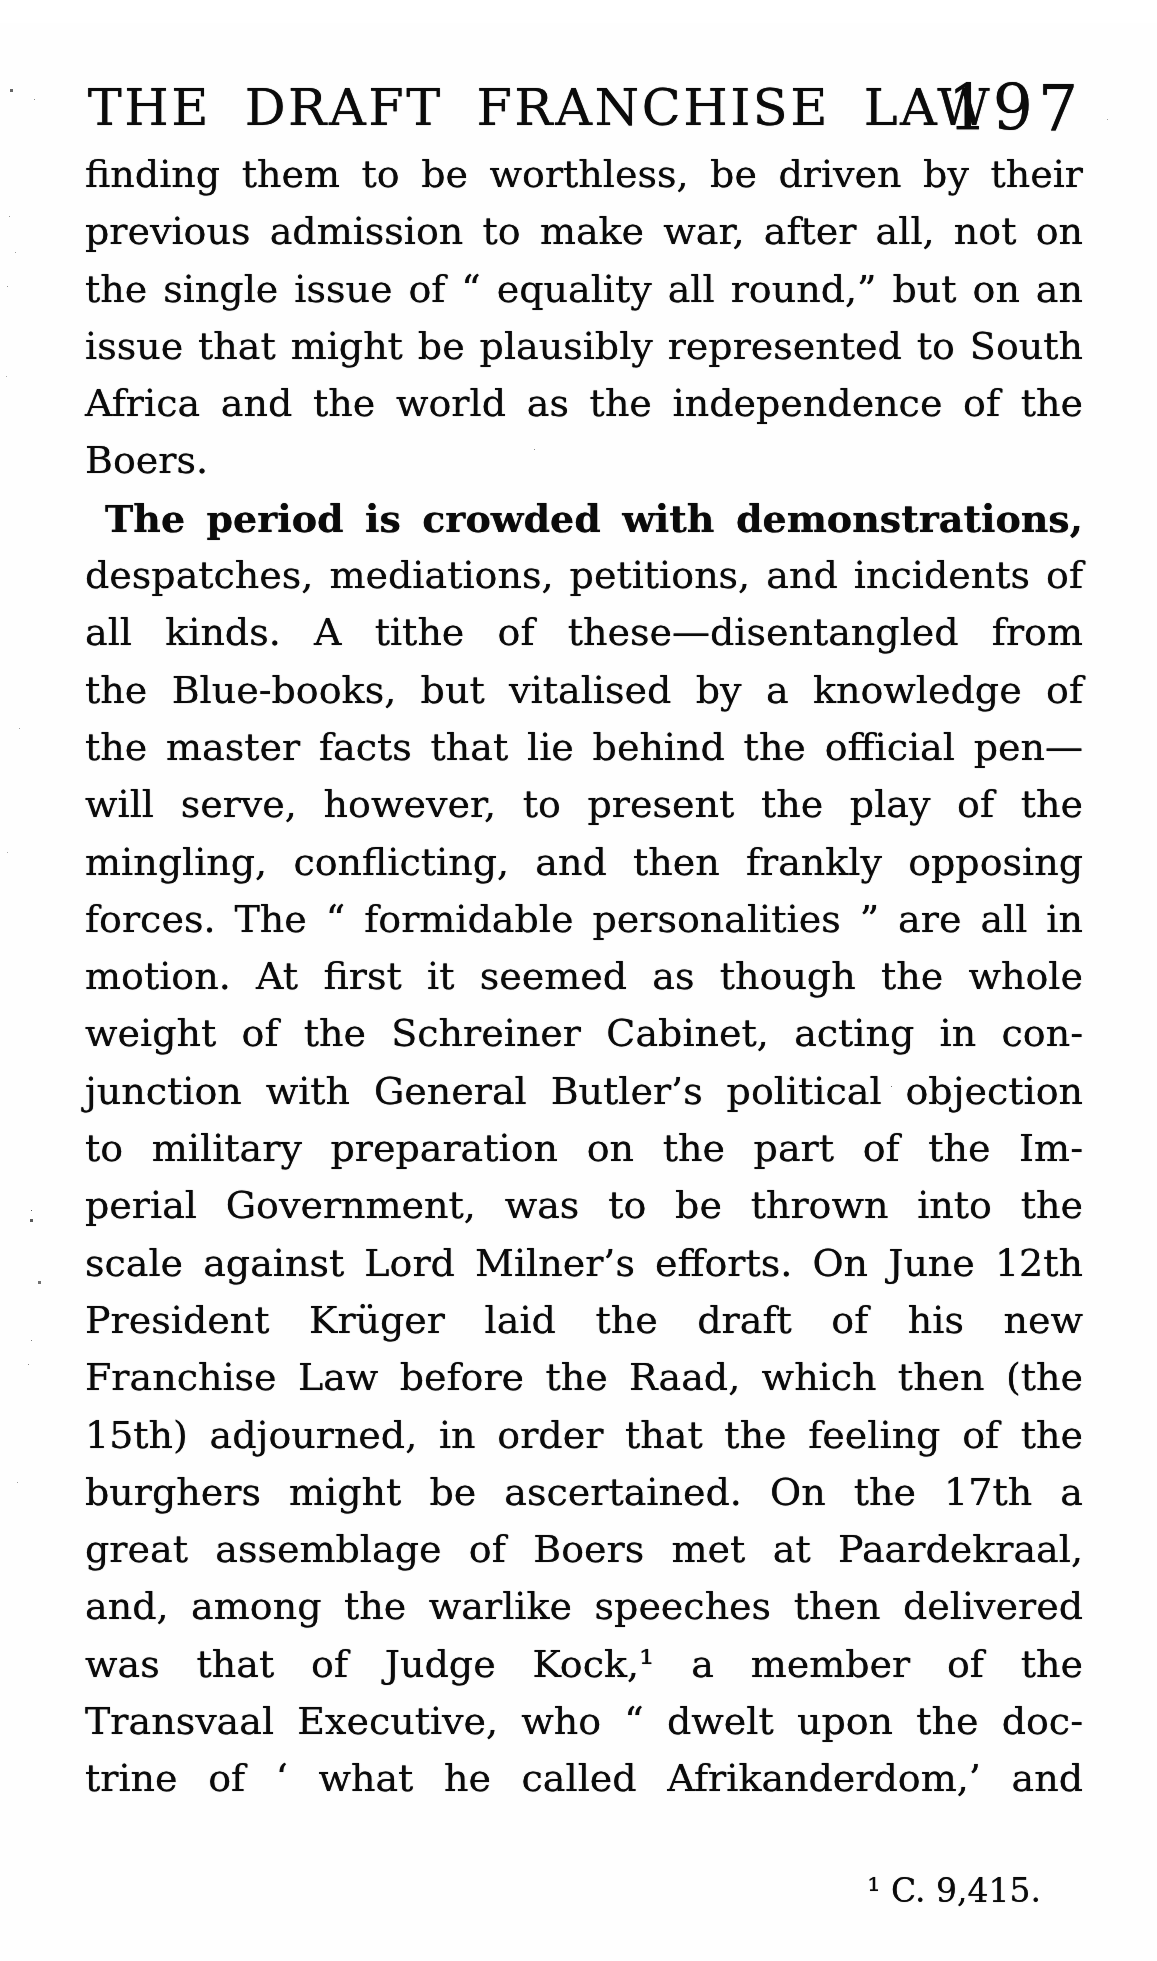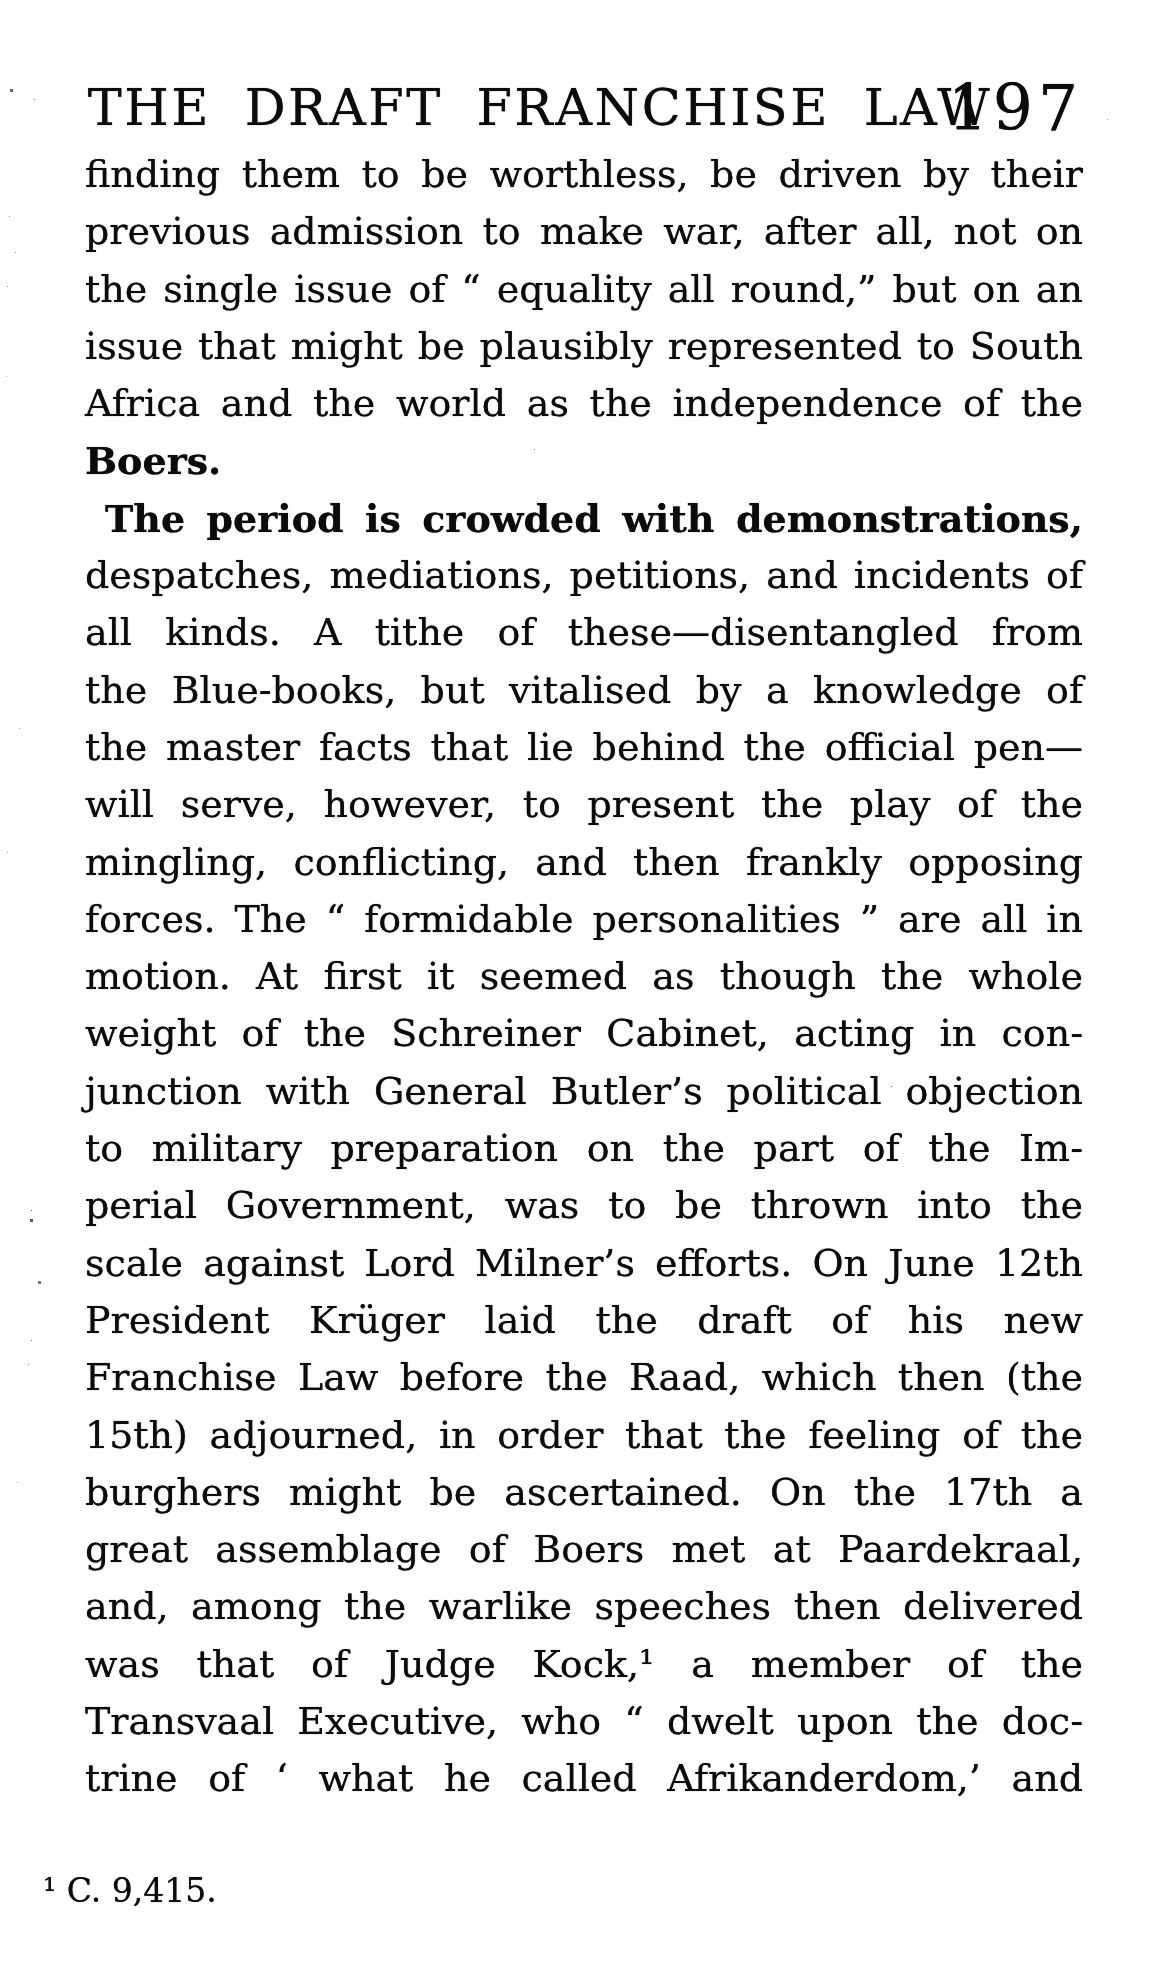--- a/index.html
+++ b/index.html
@@ -59,33 +59,32 @@
     line-height: 57.3px;
     height: 57.3px;
     text-align: justify;
     text-align-last: justify;
     word-spacing: -1.5px;
     white-space: normal;
     text-shadow: 0 0 0.8px rgba(8,8,8,0.85);
   }
   .line.end {
     text-align-last: left;
-    font-weight: bold;
   }
   .line.indent {
     text-indent: 20px;
     font-weight: bold;
   }
   
   .footnote {
     position: absolute;
     top: 1848px;
     left: 85px;
     width: 998px;
-    text-align: left;
+    text-align: right;
     font-size: 33px;
     transform: translateX(-42px);
     text-shadow: 0 0 0.7px rgba(8,8,8,0.85);
   }
   
   .specks {
     position: absolute;
     top: 0; left: 0;
     width: 3px; height: 3px;
     background: transparent;

